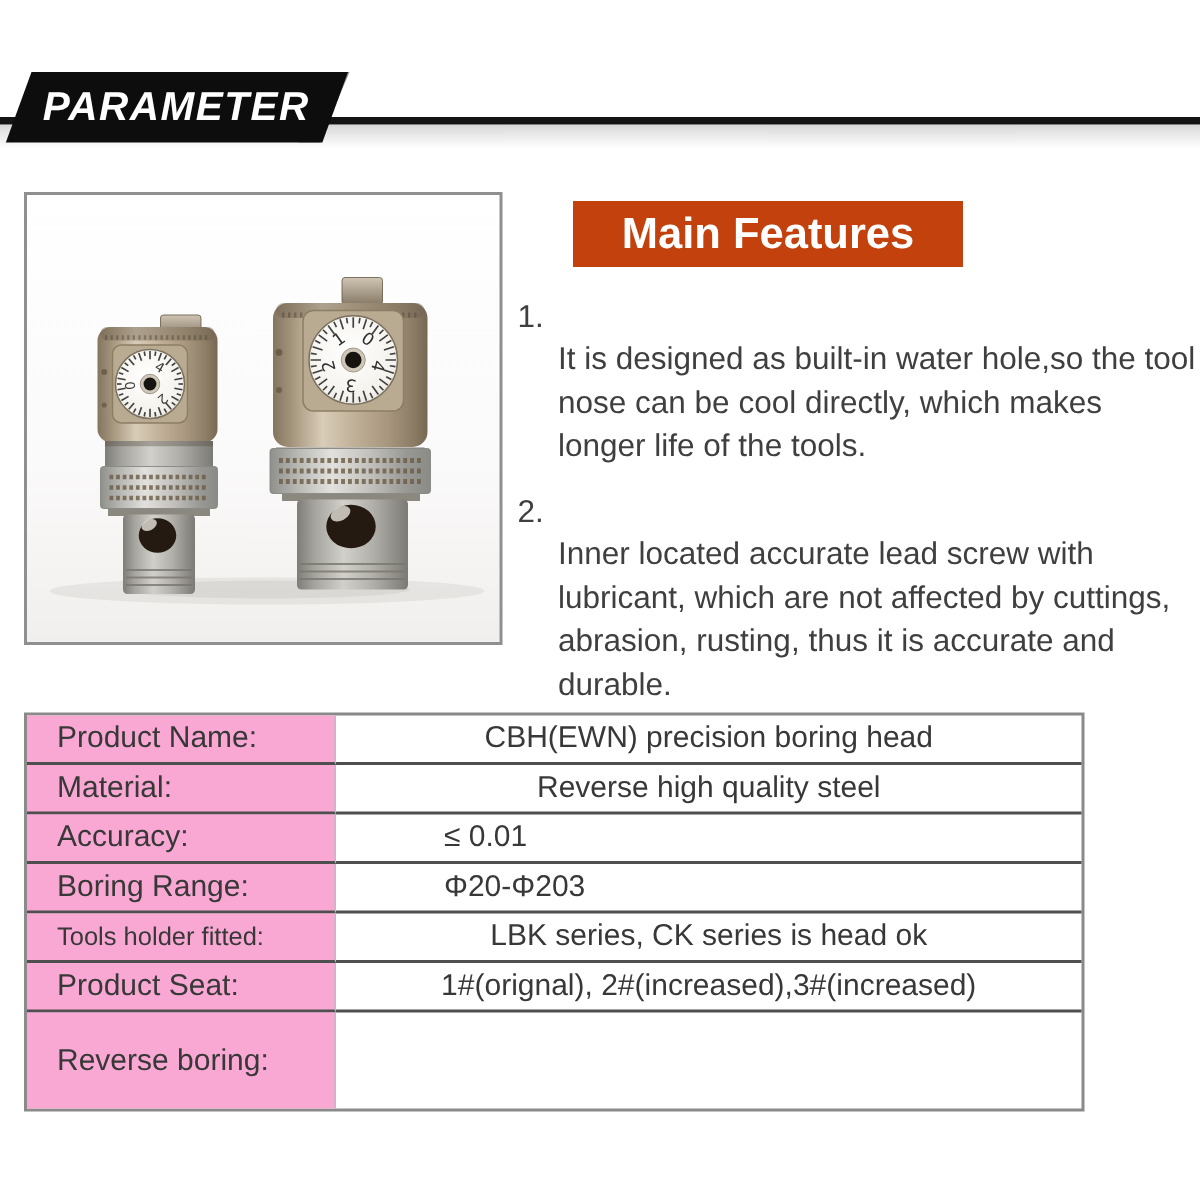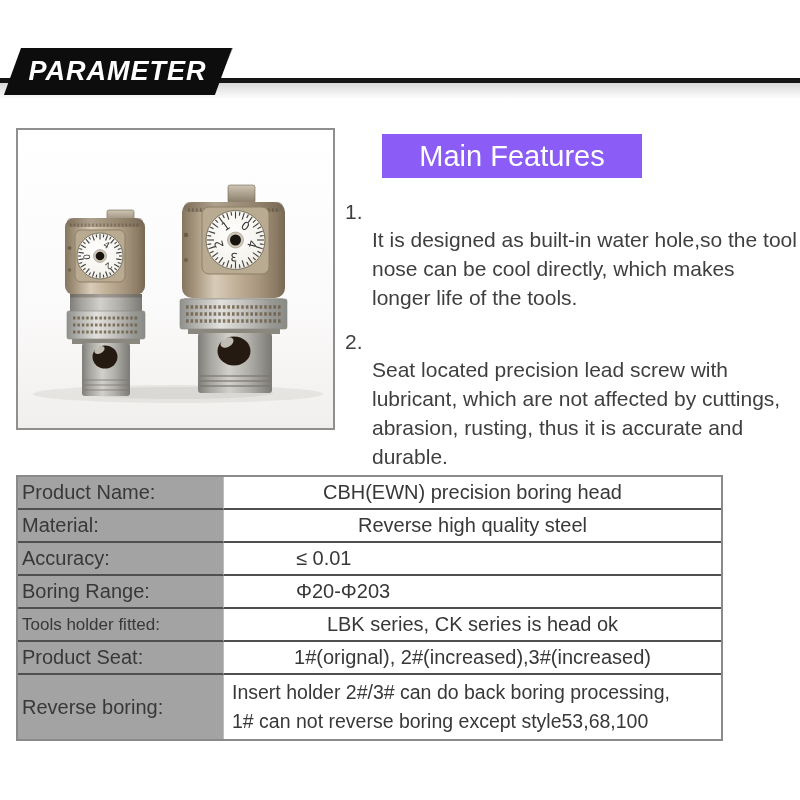--- a/index.html
+++ b/index.html
@@ -19,34 +19,34 @@
     display:flex;align-items:center;justify-content:center;}
   .param-banner span{
     transform:skewX(20deg);font-style:italic;font-weight:bold;font-size:27px;
     letter-spacing:1px;color:#ffffff;white-space:nowrap;}
   
   .photo-panel{position:absolute;left:16px;top:128px;width:315px;height:298px;
     border:2px solid #8f8f8f;
     background:linear-gradient(#ffffff 0%,#fbfafa 60%,#f1efed 100%);}
   .photo-panel svg{display:block;}
   
-  .features-title{position:absolute;left:382px;top:134px;width:260px;height:44px;background:#8b5cf6;
+  .features-title{position:absolute;left:382px;top:134px;width:260px;height:44px;background:#c2410c;
     display:flex;align-items:center;justify-content:center;
-    color:#ffffff;font-weight:normal;font-size:29px;}
+    color:#ffffff;font-weight:bold;font-size:29px;}
   .features-list{position:absolute;left:345px;top:198px;width:452px;}
   .feature-item{display:flex;font-size:21px;line-height:1.38;color:#3f3f3f;margin-bottom:15px;}
   .feature-num{width:27px;flex:none;}
   .feature-text{flex:1;margin-top:28px;}
   
   .spec-table{position:absolute;left:16px;top:475px;width:707px;
     border:2px solid #8a8a8a;box-sizing:border-box;
     display:grid;grid-template-columns:206px 1fr;background:#ffffff;}
   .cell{display:flex;align-items:center;box-sizing:border-box;font-size:20px;color:#383838;}
   .cell.hline{border-bottom:2px solid #4f4f4f;}
-  .cell.label{background:#a3a3a3;padding-left:4px;border-right:1px solid #bdbdbd;}
+  .cell.label{background:#f9a8d4;padding-left:20px;border-right:1px solid #bdbdbd;}
   .cell.value{justify-content:center;text-align:right;}
   .cell.h33{height:33px;}
   .cell.h68{height:64px;}
   .cell.small-label{font-size:17px;}
   .cell.value.left-pad{justify-content:flex-start;text-align:left;padding-left:72px;}
   .cell.value.wrap-left{justify-content:flex-start;text-align:left;padding-left:8px;
     font-size:19.5px;line-height:1.5;white-space:pre-line;}
 </style>
 </head>
 <body>
@@ -258,33 +258,31 @@
 <div class="features-title">
   <span>Main Features</span>
 </div>
 <div class="features-list">
     <div class="feature-item">
       <span class="feature-num">1.</span>
       <span class="feature-text">It is designed as built-in water hole,so the tool nose can be cool directly, which makes longer life of the tools.</span>
     </div>
     <div class="feature-item">
       <span class="feature-num">2.</span>
-      <span class="feature-text">Seat located precision lead screw with lubricant, which are not affected by cuttings, abrasion, rusting, thus it is accurate and durable.</span>
+      <span class="feature-text">Inner located accurate lead screw with lubricant, which are not affected by cuttings, abrasion, rusting, thus it is accurate and durable.</span>
     </div>
   </div>
 
 <div class="spec-table">
     <div class="cell label h33 hline">Product Name:</div>
     <div class="cell value h33 hline">CBH(EWN) precision boring head</div>
     <div class="cell label h33 hline">Material:</div>
     <div class="cell value h33 hline">Reverse high quality steel</div>
     <div class="cell label h33 hline">Accuracy:</div>
     <div class="cell value h33 hline left-pad">≤ 0.01</div>
     <div class="cell label h33 hline">Boring Range:</div>
     <div class="cell value h33 hline left-pad">Φ20-Φ203</div>
     <div class="cell label h33 hline small-label">Tools holder fitted:</div>
     <div class="cell value h33 hline">LBK series, CK series is head ok</div>
     <div class="cell label h33 hline">Product Seat:</div>
     <div class="cell value h33 hline">1#(orignal), 2#(increased),3#(increased)</div>
     <div class="cell label h68">Reverse boring:</div>
-    <div class="cell value h68 wrap-left">Insert holder 2#/3# can do back boring processing,
-1# can not reverse boring except style53,68,100</div>
   </div>
 
 </body></html>

